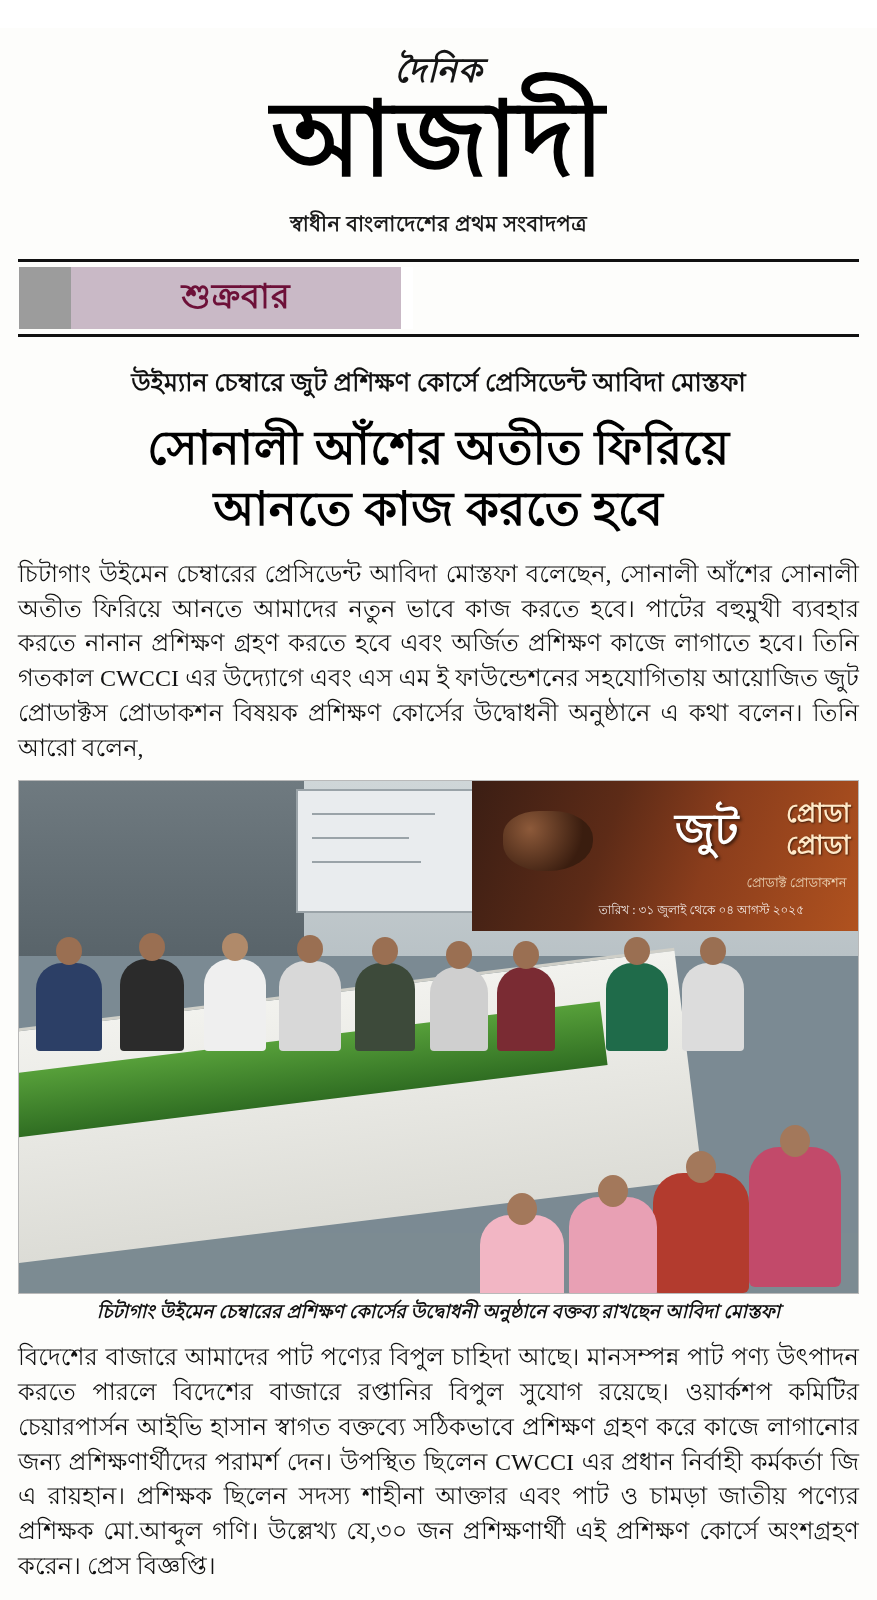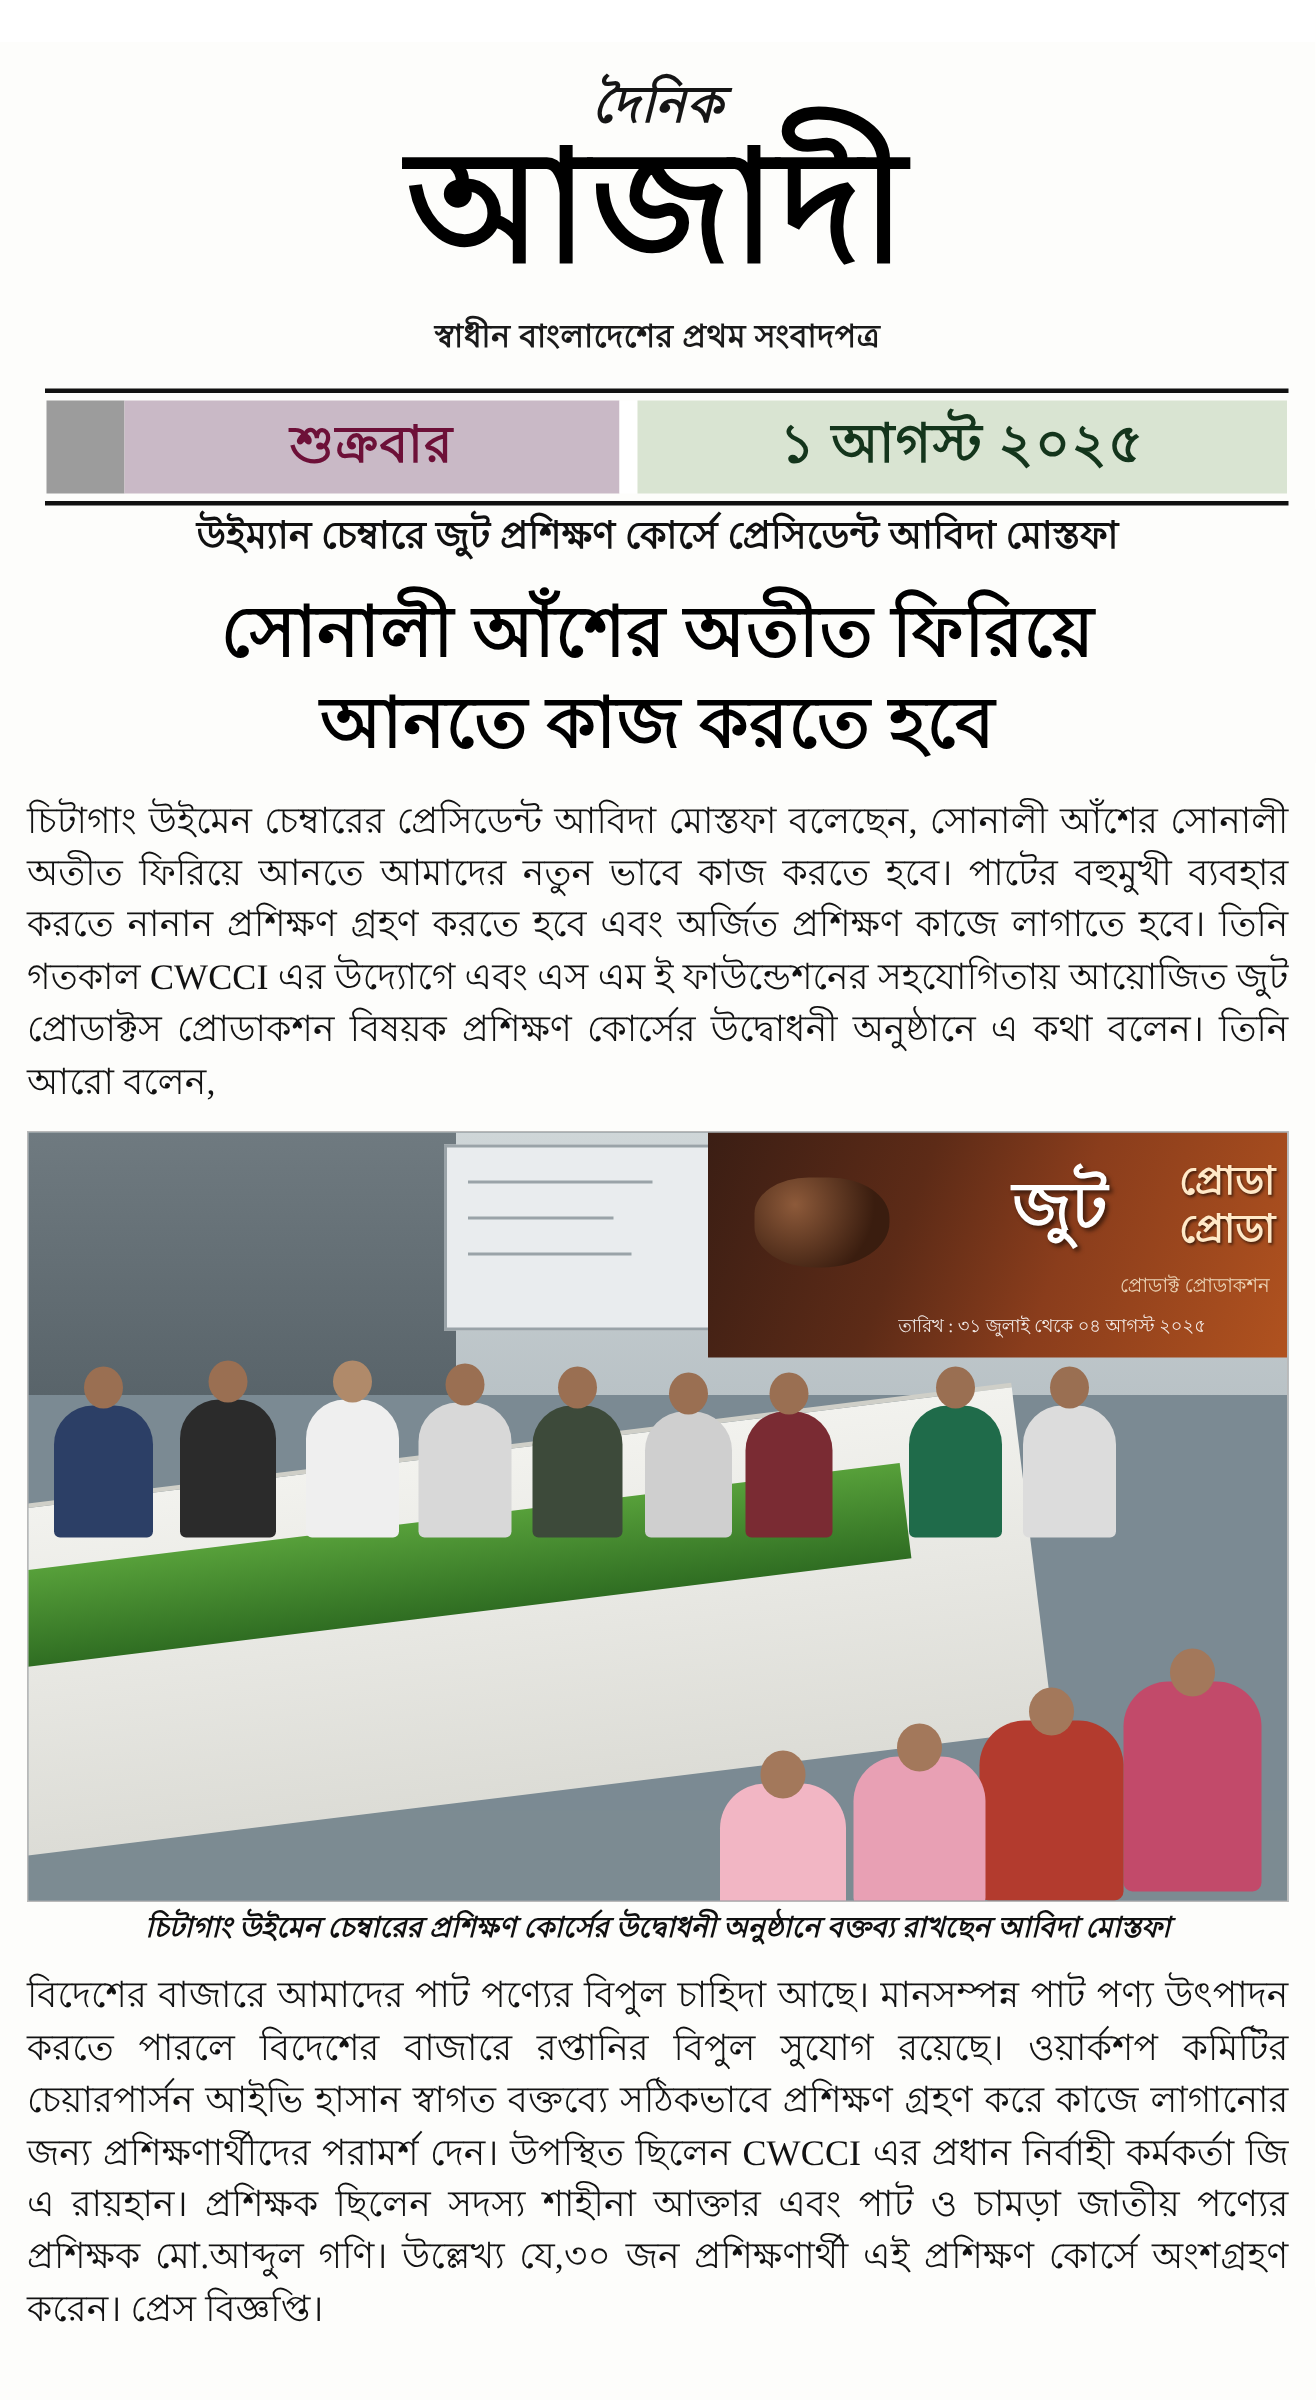--- a/index.html
+++ b/index.html
@@ -63,21 +63,20 @@
     margin-top: 8px;
     letter-spacing: 0.4px;
   }
 
   
   .datebar-wrap {
     margin-top: 16px;
     border-top: 3px solid #111;
     border-bottom: 3px solid #111;
     padding: 5px 1px;
-    margin-left: 12px;
   }
   .datebar {
     display: flex;
     align-items: stretch;
     height: 62px;
   }
   .datebar-left {
     width: 52px;
     background: #9c9c9c;
   }
@@ -107,20 +106,21 @@
     font-weight: 700;
     letter-spacing: 1px;
   }
 
   
   .kicker {
     text-align: center;
     font-size: 25px;
     font-weight: 700;
     color: #111;
+    margin-top: 26px;
     letter-spacing: 0.2px;
   }
   .headline {
     text-align: center;
     font-size: 47px;
     font-weight: 700;
     color: #000;
     line-height: 1.28;
     margin-top: 12px;
     letter-spacing: 0.5px;
@@ -252,21 +252,20 @@
     <div class="masthead-kicker">দৈনিক</div>
     <div class="masthead-title">আজাদী</div>
     <div class="masthead-tagline">স্বাধীন বাংলাদেশের প্রথম সংবাদপত্র</div>
   </div>
 
   <div class="datebar-wrap">
     <div class="datebar">
       <div class="datebar-left"></div>
       <div class="datebar-day">শুক্রবার</div>
       <div class="datebar-gap"></div>
-      <div class="datebar-date">১ আগস্ট ২০২৫</div>
     </div>
   </div>
 
   <div class="kicker">উইম্যান চেম্বারে জুট প্রশিক্ষণ কোর্সে প্রেসিডেন্ট আবিদা মোস্তফা</div>
   <div class="headline">
     <div>সোনালী আঁশের অতীত ফিরিয়ে</div>
     <div>আনতে কাজ করতে হবে</div>
   </div>
 
   <div class="body-text">চিটাগাং উইমেন চেম্বারের প্রেসিডেন্ট আবিদা মোস্তফা বলেছেন, সোনালী আঁশের সোনালী অতীত ফিরিয়ে আনতে আমাদের নতুন ভাবে কাজ করতে হবে। পাটের বহুমুখী ব্যবহার করতে নানান প্রশিক্ষণ গ্রহণ করতে হবে এবং অর্জিত প্রশিক্ষণ কাজে লাগাতে হবে। তিনি গতকাল CWCCI এর উদ্যোগে এবং এস এম ই ফাউন্ডেশনের সহযোগিতায় আয়োজিত জুট প্রোডাক্টস প্রোডাকশন বিষয়ক প্রশিক্ষণ কোর্সের উদ্বোধনী অনুষ্ঠানে এ কথা বলেন। তিনি আরো বলেন,</div>

